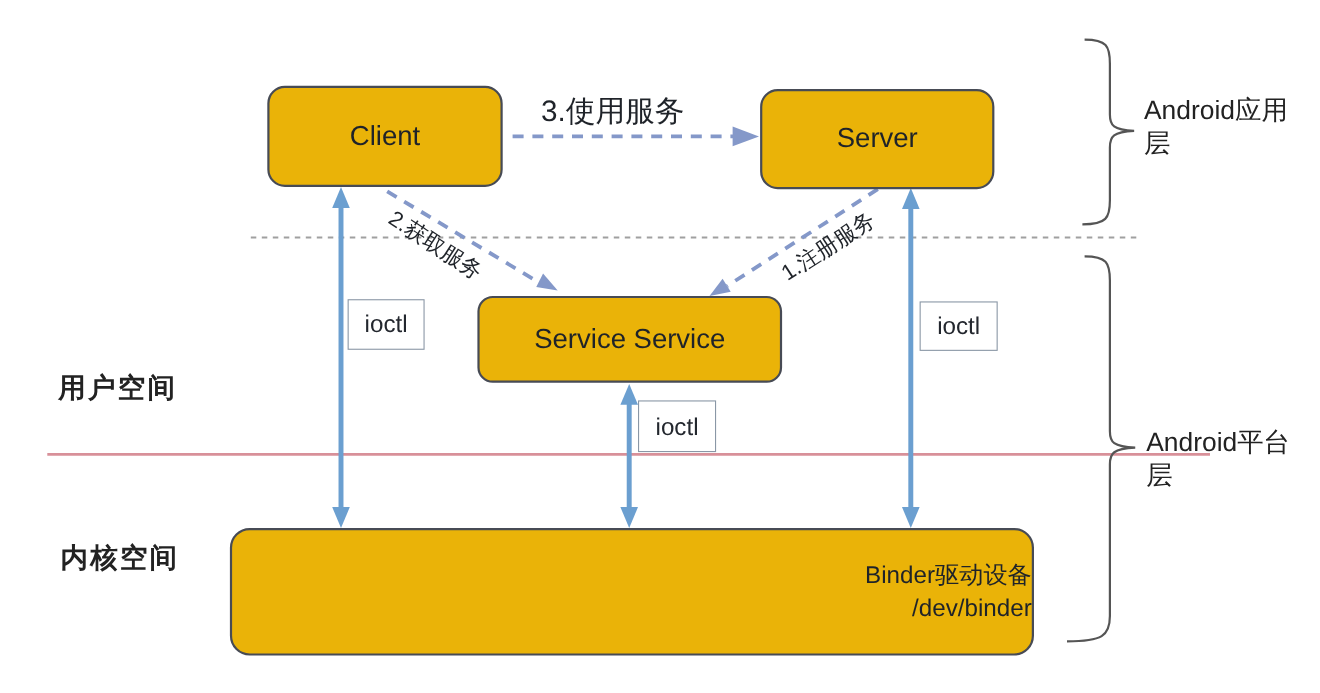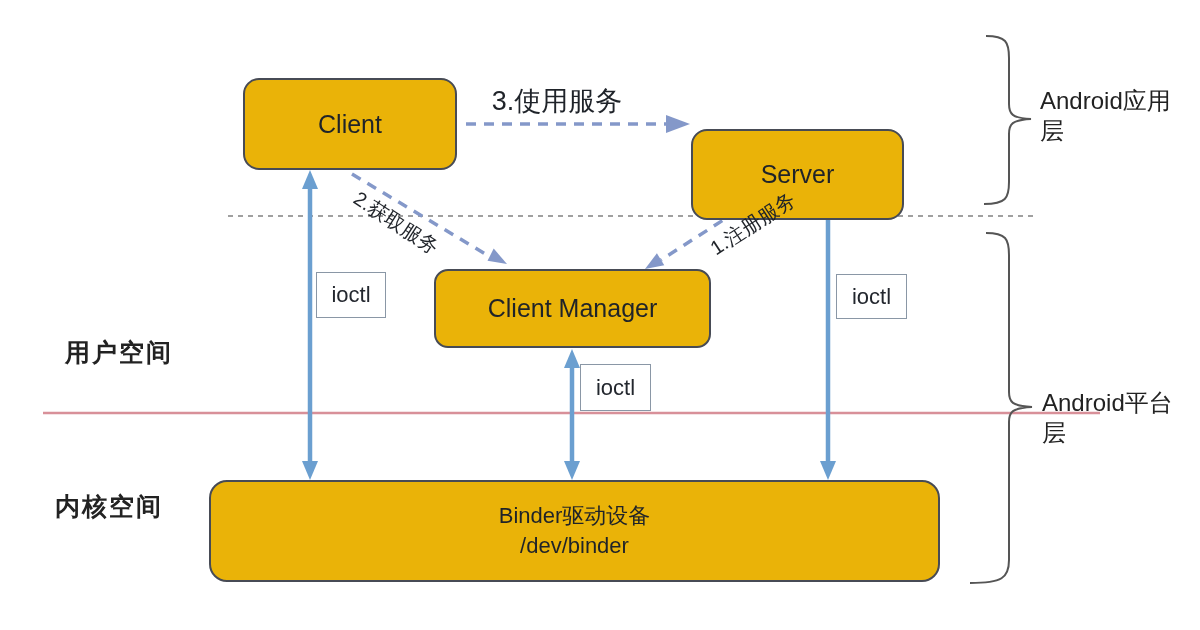--- a/index.html
+++ b/index.html
@@ -8,41 +8,41 @@
     font-family:"Liberation Sans","DejaVu Sans",sans-serif;
     color:#2b2b2b;overflow:hidden;
   }
   .canvas{position:absolute;inset:0;width:1200px;height:630px;}
   .node{
     position:absolute;display:flex;align-items:center;justify-content:center;
     background:#eab308;border:2.5px solid #474b55;border-radius:16px;
     font-size:25px;color:#1f2329;text-align:center;box-sizing:border-box;
   }
   .node-client{left:243px;top:78px;width:214px;height:92px;}
-  .node-server{left:691px;top:81px;width:213px;height:91px;margin-top:48px;}
+  .node-server{left:691px;top:81px;width:213px;height:91px;}
   .node-sm{left:434px;top:269px;width:277px;height:79px;border-radius:14px;}
-  .node-binder{left:209px;top:480px;width:731px;height:102px;border-radius:18px;flex-direction:column;font-size:22px;line-height:30px;}
+  .node-binder{left:209px;top:480px;width:731px;height:116px;border-radius:18px;flex-direction:column;font-size:22px;line-height:30px;align-items:flex-end;}
   .ioctl{
     position:absolute;display:flex;align-items:center;justify-content:center;
     background:rgba(255,255,255,0.92);border:1.5px solid #8a97a6;
     font-size:22px;color:#23272e;box-sizing:border-box;margin-left:41px;
   }
   .ioctl-left{left:275px;top:272px;width:70px;height:46px;}
   .ioctl-mid{left:539px;top:364px;width:71px;height:47px;}
   .ioctl-right{left:795px;top:274px;width:71px;height:45px;}
   .edge-label{
     position:absolute;white-space:nowrap;font-size:27px;color:#1f2329;font-weight:500;
   }
   .lbl-use{left:557px;top:101px;transform:translate(-50%,-50%);}
   .lbl-get{left:396px;top:223px;transform:translate(-50%,-50%) rotate(33deg);font-size:20px;}
   .lbl-reg{left:753px;top:224px;transform:translate(-50%,-50%) rotate(-33deg);font-size:20px;}
   .space-label{
     position:absolute;font-size:25px;font-weight:bold;color:#222;letter-spacing:2px;
   }
-  .lbl-user{left:65px;top:336px;}
+  .lbl-user{left:53px;top:336px;}
   .lbl-kernel{left:55px;top:449px;margin-top:41px;}
   .layer-label{
     position:absolute;font-size:24px;color:#222;width:132px;line-height:30px;
     word-break:break-all;
   }
   .lbl-applayer{left:1040px;top:86px;}
   .lbl-platlayer{left:1042px;top:388px;}
   svg{position:absolute;left:0;top:0;pointer-events:none;}
 </style>
 </head>
@@ -98,21 +98,21 @@
 
   <div class="node node-client">
     <span>Client</span>
   </div>
 
   <div class="node node-server">
     <span>Server</span>
   </div>
 
   <div class="node node-sm">
-    <span>Client Manager</span>
+    <span>Service Service</span>
   </div>
 
   <div class="node node-binder">
     <span>Binder驱动设备</span>
     <span>/dev/binder</span>
   </div>
 
   <div class="ioctl ioctl-left">
     <span>ioctl</span>
   </div>

